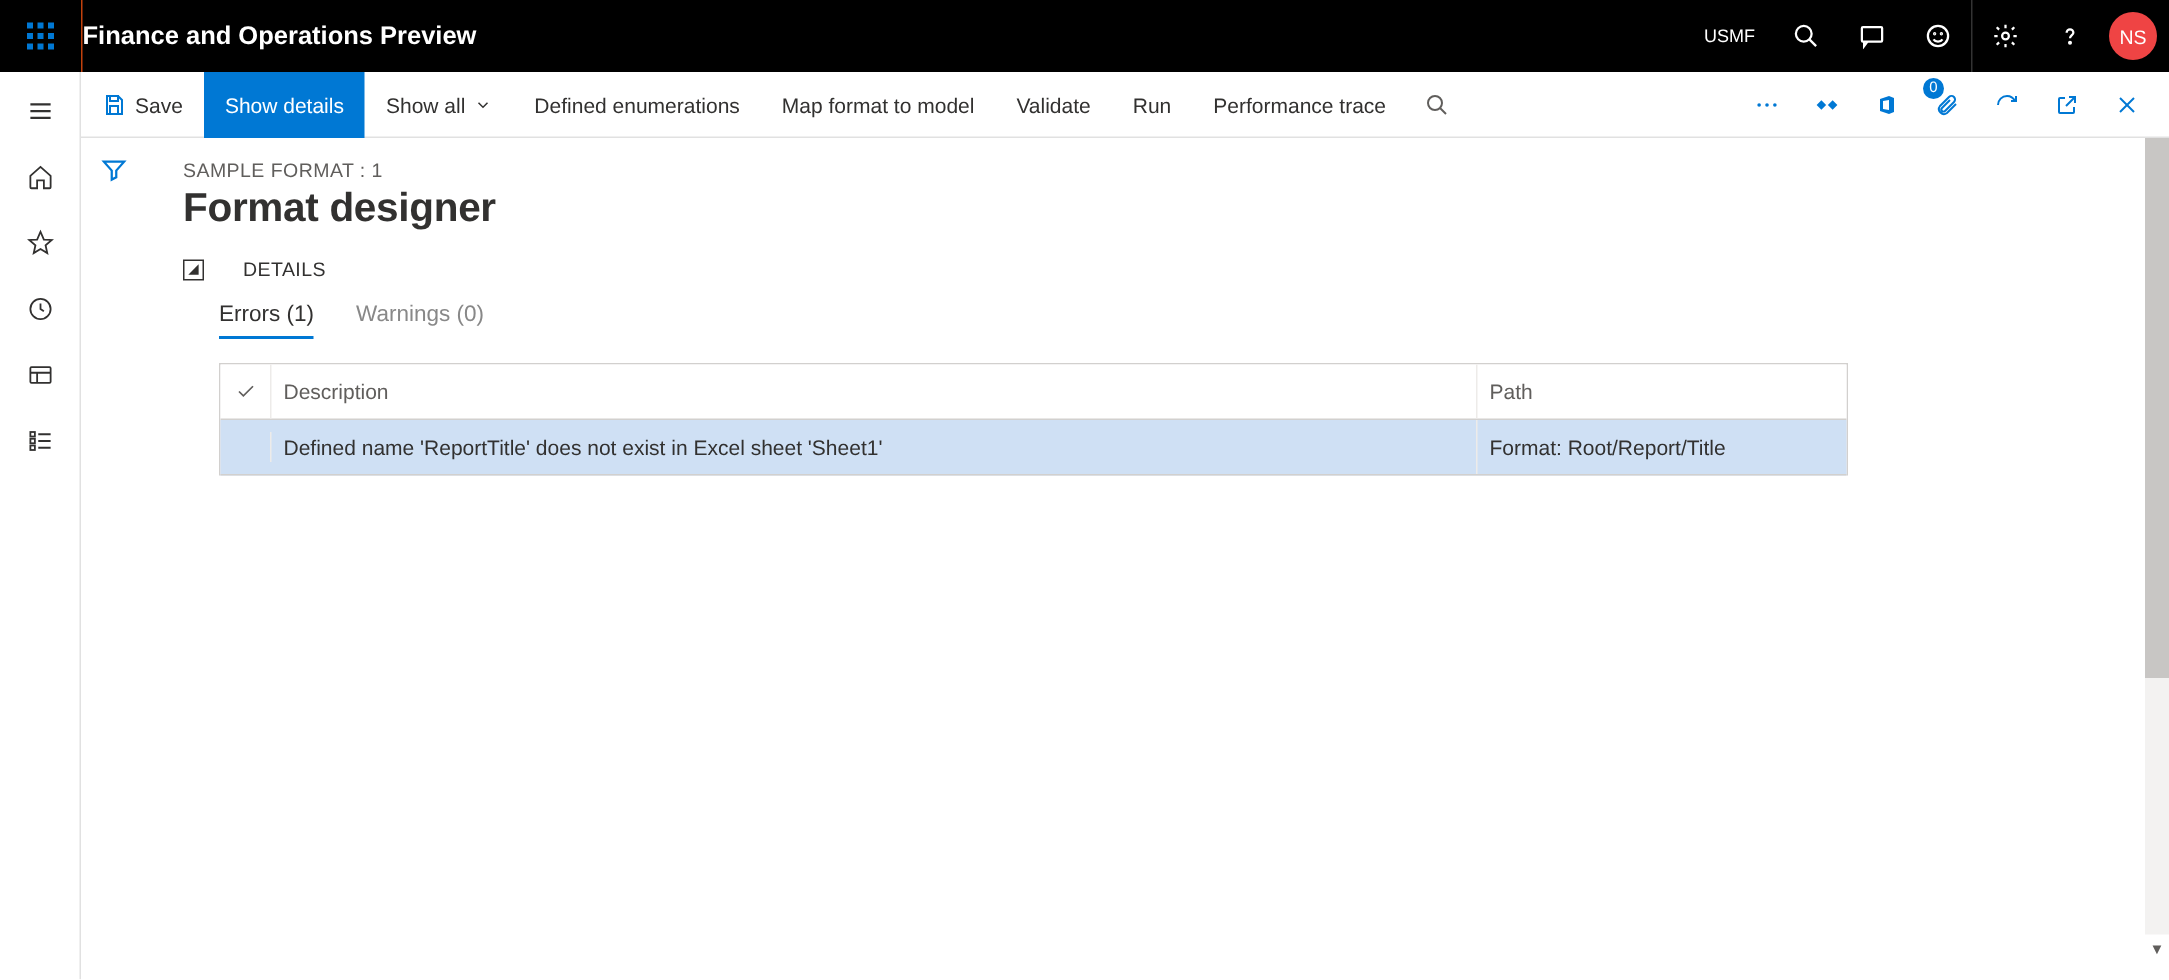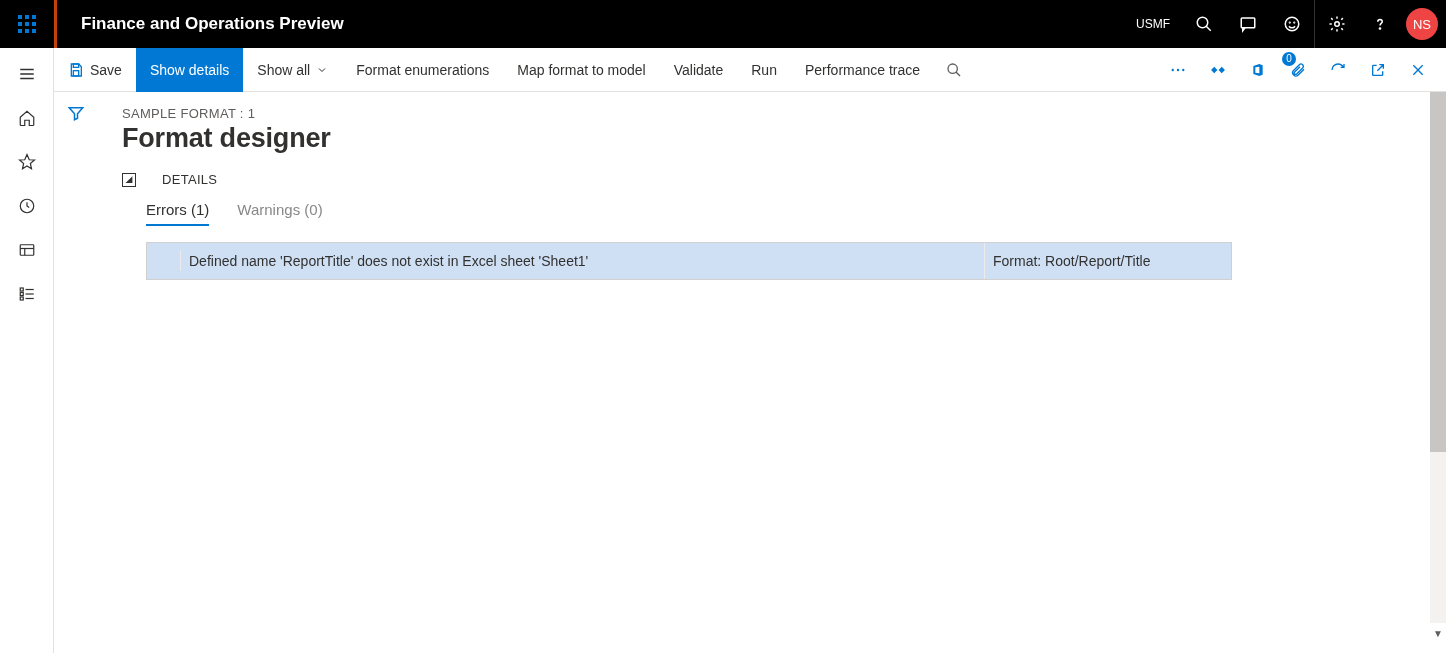--- a/index.html
+++ b/index.html
@@ -3,21 +3,21 @@
 <meta charset="utf-8">
 <style>
 * { box-sizing: border-box; margin: 0; padding: 0; }
 body { font-family: "Segoe UI", Arial, sans-serif; font-size: 14px; color: #323130; background: #fff; overflow: hidden; width: 1446px; height: 653px; }
 
 
 .top-header { height: 48px; background: #000; display: flex; align-items: center; color: #fff; }
 .waffle { width: 54px; height: 48px; display: flex; align-items: center; justify-content: center; cursor: pointer; }
 .waffle-grid { display: grid; grid-template-columns: repeat(3, 4px); grid-template-rows: repeat(3, 4px); gap: 3px; }
 .waffle-grid span { background: #0078d4; width: 4px; height: 4px; }
-.app-title { font-size: 17px; font-weight: 600; padding-left: 24px; border-left: 3px solid #c2410c; height: 48px; display: flex; align-items: center; }
+.app-title { font-size: 17px; font-weight: 600; border-left: 1px solid #c2410c; height: 48px; display: flex; align-items: center; }
 .top-spacer { flex: 1; }
 .top-right { display: flex; align-items: center; height: 48px; }
 .entity-label { font-size: 12px; padding: 0 12px; }
 .top-icon-btn { width: 44px; height: 48px; display: flex; align-items: center; justify-content: center; cursor: pointer; color: #fff; }
 .top-icon-btn.sep-left { border-left: 1px solid #333; }
 .avatar { width: 32px; height: 32px; border-radius: 50%; background: #ef4444; color: #fff; display: flex; align-items: center; justify-content: center; font-size: 13px; margin: 0 8px 0 4px; cursor: pointer; }
 
 
 .layout { display: flex; height: calc(653px - 48px); }
 
@@ -193,21 +193,21 @@
       <div class="cmd active">
         <span>Show details</span>
       </div>
       <div class="cmd">
         <span>Show all</span>
         <svg width="12" height="12" viewBox="0 0 24 24" fill="none" stroke="currentColor" stroke-width="2">
             <polyline points="6 9 12 15 18 9"></polyline>
           </svg>
       </div>
       <div class="cmd">
-        <span>Format enumerations</span>
+        <span>Defined enumerations</span>
       </div>
       <div class="cmd">
         <span>Map format to model</span>
       </div>
       <div class="cmd">
         <span>Validate</span>
       </div>
       <div class="cmd">
         <span>Run</span>
       </div>
@@ -281,20 +281,29 @@
           <span class="collapse-box">◢</span>
           <span class="details-label">DETAILS</span>
         </div>
 
         <div class="tabs">
           <div class="tab active">Errors (1)</div>
           <div class="tab">Warnings (0)</div>
         </div>
 
         <div class="grid">
+          <div class="grid-header">
+            <div class="cell check">
+              <svg width="14" height="14" viewBox="0 0 24 24" fill="none" stroke="currentColor" stroke-width="2">
+                  <polyline points="4 12 9 17 20 6"></polyline>
+                </svg>
+            </div>
+            <div class="cell desc">Description</div>
+            <div class="cell path">Path</div>
+          </div>
           <div class="grid-row selected">
             <div class="cell check"></div>
             <div class="cell desc">Defined name 'ReportTitle' does not exist in Excel sheet 'Sheet1'</div>
             <div class="cell path">Format: Root/Report/Title</div>
           </div>
         </div>
 
         <div class="scroll-track">
           <div class="scroll-thumb"></div>
         </div>

